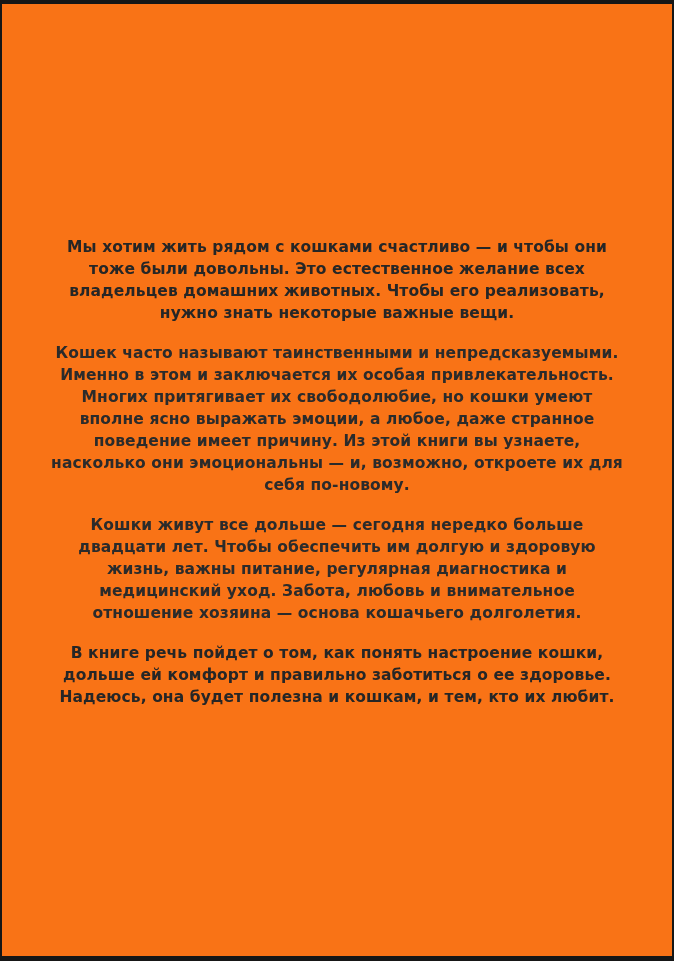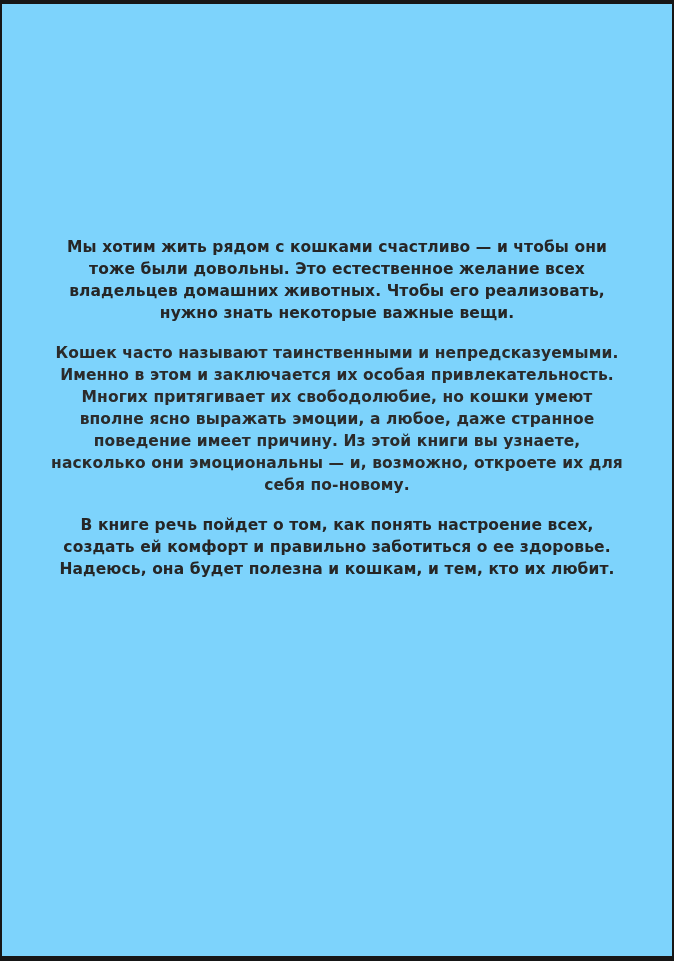--- a/index.html
+++ b/index.html
@@ -13,21 +13,21 @@
     position: relative;
     overflow: hidden;
     font-family: "DejaVu Sans", "Liberation Sans", sans-serif;
   }
   .page {
     position: absolute;
     left: 2px;
     right: 2px;
     top: 4px;
     bottom: 5px;
-    background: #7dd3fc;
+    background: #f97316;
     box-sizing: border-box;
   }
   .text-block {
     position: absolute;
     top: 232px;
     left: 50%;
     transform: translateX(-50%);
     width: 572px;
     text-align: center;
   }
@@ -44,15 +44,16 @@
     color: #262626;
   }
 </style>
 </head>
 <body>
 
 <div class="page">
   <div class="text-block">
     <p class="para bold">Мы хотим жить рядом с кошками счастливо — и чтобы они тоже были довольны. Это естественное желание всех владельцев домашних животных. Чтобы его реализовать, нужно знать некоторые важные вещи.</p>
     <p class="para">Кошек часто называют таинственными и непредсказуемыми. Именно в этом и заключается их особая привлекательность. Многих притягивает их свободолюбие, но кошки умеют вполне ясно выражать эмоции, а любое, даже странное поведение имеет причину. Из этой книги вы узнаете, насколько они эмоциональны — и, возможно, откроете их для себя по-новому.</p>
-    <p class="para bold">В книге речь пойдет о том, как понять настроение всех, создать ей комфорт и правильно заботиться о ее здоровье. Надеюсь, она будет полезна и кошкам, и тем, кто их любит.</p>
+    <p class="para">Кошки живут все дольше — сегодня нередко больше двадцати лет. Чтобы обеспечить им долгую и здоровую жизнь, важны питание, регулярная диагностика и медицинский уход. Забота, любовь и внимательное отношение хозяина — основа кошачьего долголетия.</p>
+    <p class="para bold">В книге речь пойдет о том, как понять настроение кошки, дольше ей комфорт и правильно заботиться о ее здоровье. Надеюсь, она будет полезна и кошкам, и тем, кто их любит.</p>
   </div>
 </div>
 
 </body></html>

